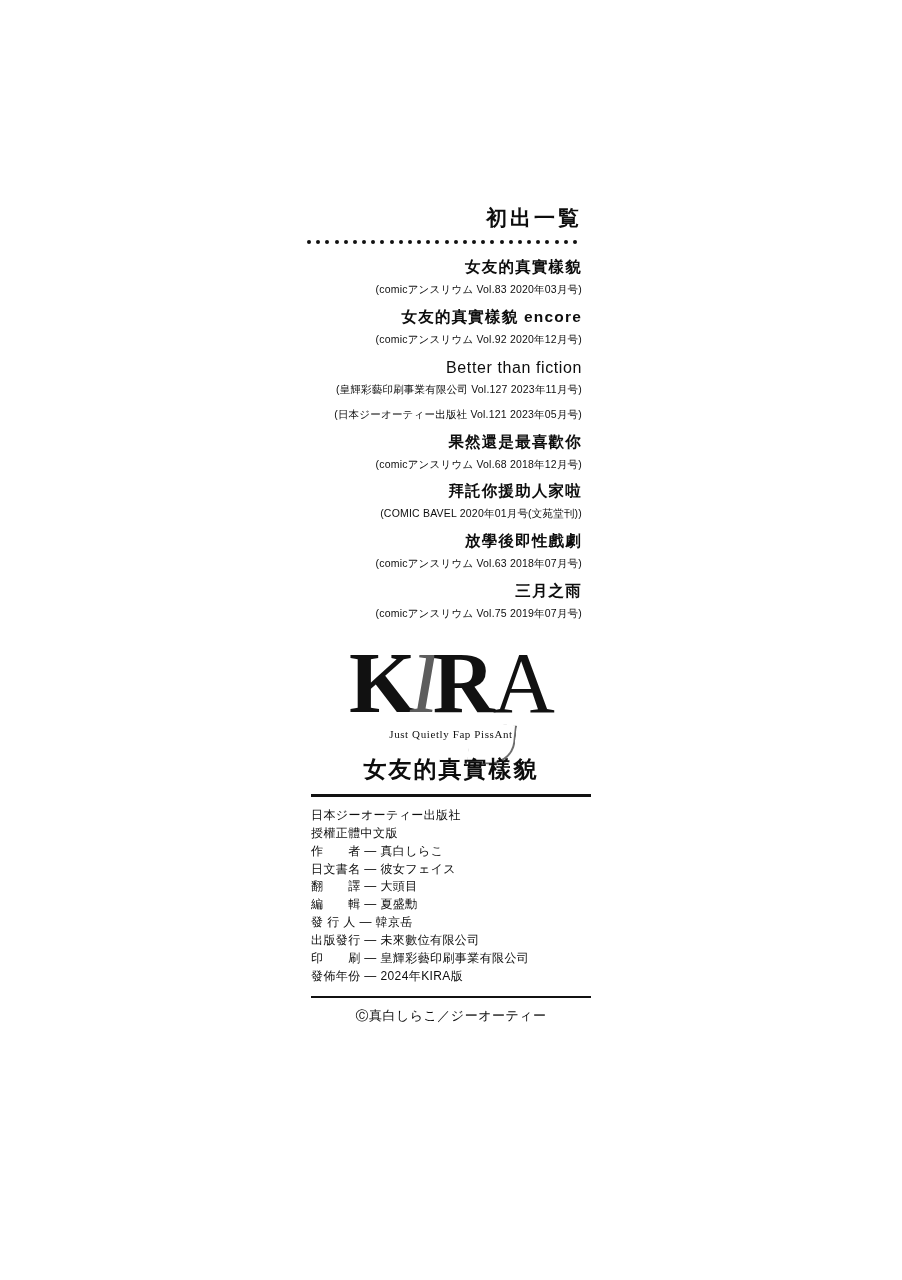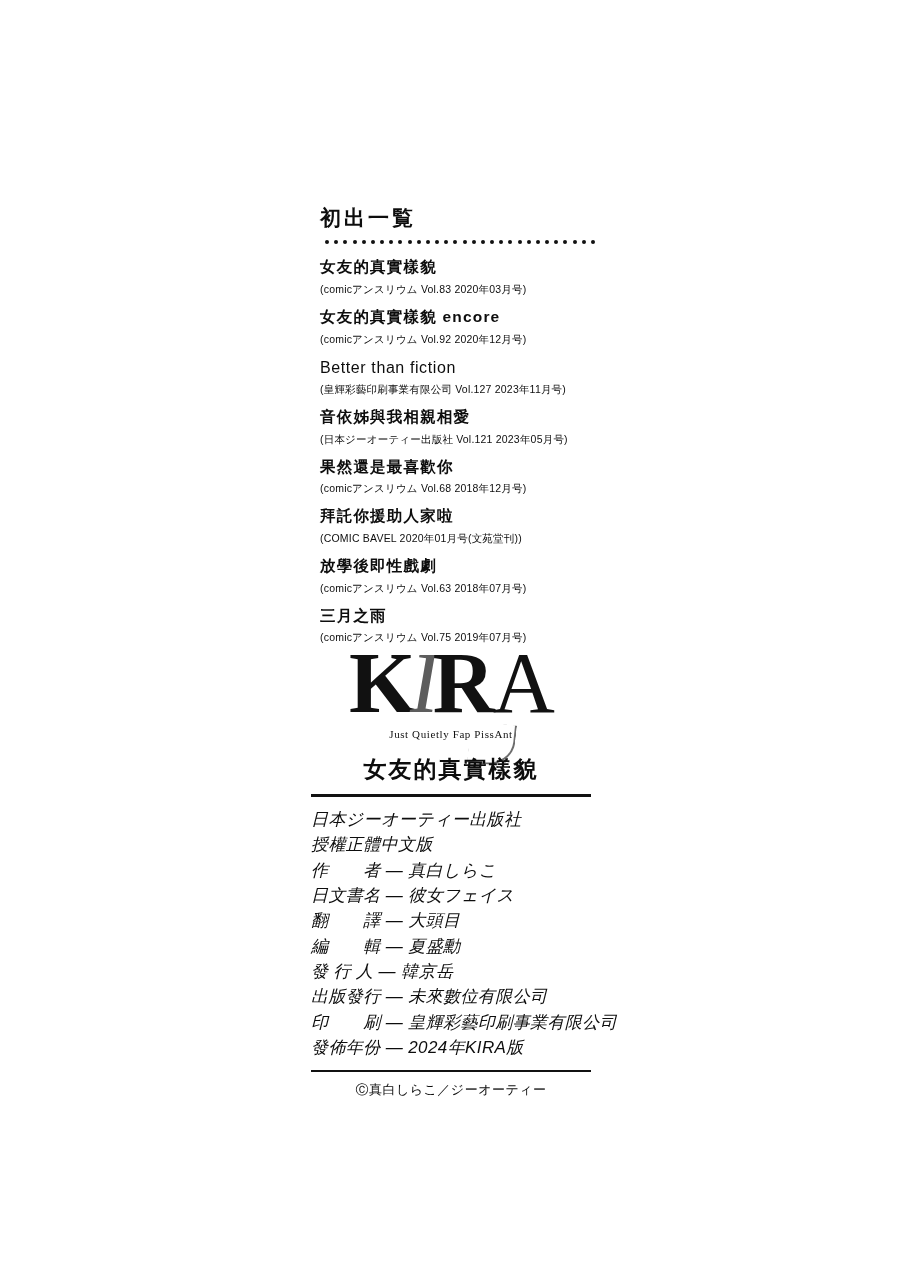--- a/index.html
+++ b/index.html
@@ -20,24 +20,24 @@
     position: absolute;
     left: 0;
     top: 0;
     width: 902px;
     height: 1280px;
   }
 
   
   .firstrun {
     position: absolute;
-    left: 320px;
+    left: 302px;
     top: 205px;
     width: 280px;
-    text-align: left;
+    text-align: right;
   }
   .firstrun-title {
     font-size: 21px;
     font-weight: bold;
     letter-spacing: 3px;
     line-height: 1.2;
   }
   .dot-rule {
     margin: 9px auto 12px auto;
     width: 270px;
@@ -145,24 +145,23 @@
     height: 3px;
     background: #111;
     margin: 9px 0 10px 0;
   }
   .rule-thin {
     height: 2px;
     background: #111;
     margin: 10px 0 9px 0;
   }
   .credits {
-    font-size: 17px;
+    font-size: 12px;
     line-height: 1.49;
     letter-spacing: 0.4px;
-    font-style: italic;
   }
   .credit-row {
     white-space: pre;
   }
   .copyright {
     text-align: center;
     font-size: 13px;
     letter-spacing: 0.5px;
     margin-top: 0;
   }
@@ -213,21 +212,20 @@
     </div>
     <div class="entry">
       <div class="entry-title">女友的真實樣貌 encore</div>
       <div class="entry-sub">(comicアンスリウム Vol.92 2020年12月号)</div>
     </div>
     <div class="entry">
       <div class="entry-title latin">Better than fiction</div>
       <div class="entry-sub">(皇輝彩藝印刷事業有限公司 Vol.127 2023年11月号)</div>
     </div>
     <div class="entry">
-      <div class="entry-title">音依姊與我相親相愛</div>
       <div class="entry-sub">(日本ジーオーティー出版社 Vol.121 2023年05月号)</div>
     </div>
     <div class="entry">
       <div class="entry-title">果然還是最喜歡你</div>
       <div class="entry-sub">(comicアンスリウム Vol.68 2018年12月号)</div>
     </div>
     <div class="entry">
       <div class="entry-title">拜託你援助人家啦</div>
       <div class="entry-sub">(COMIC BAVEL 2020年01月号(文苑堂刊))</div>
     </div>

